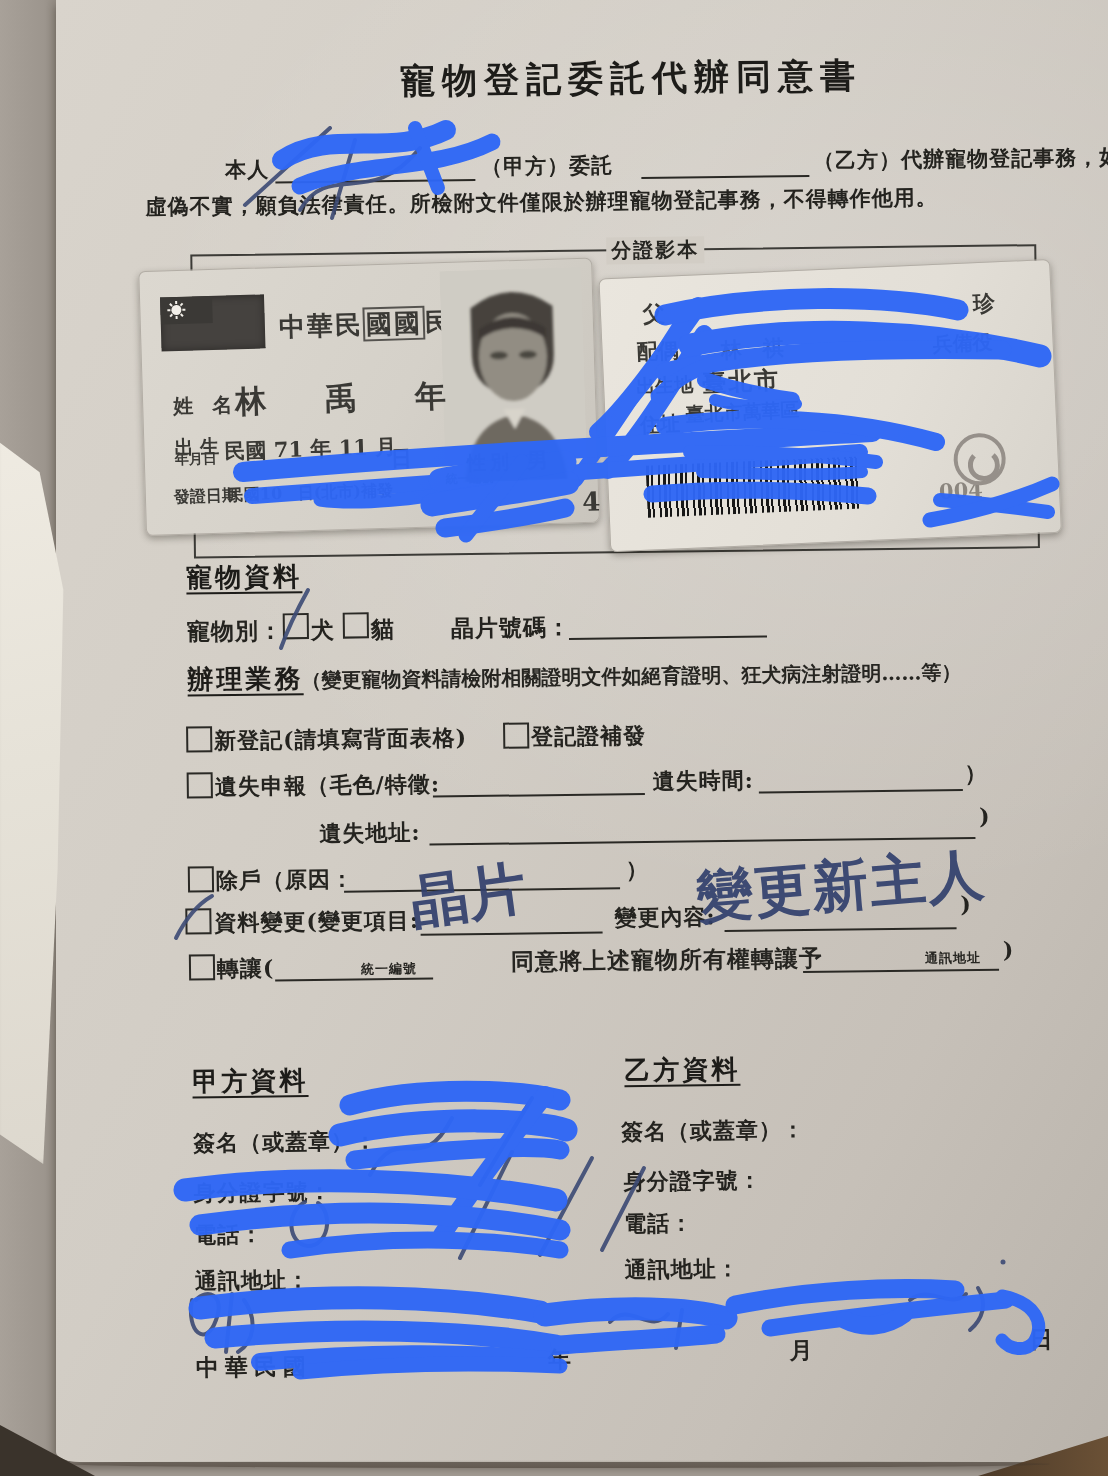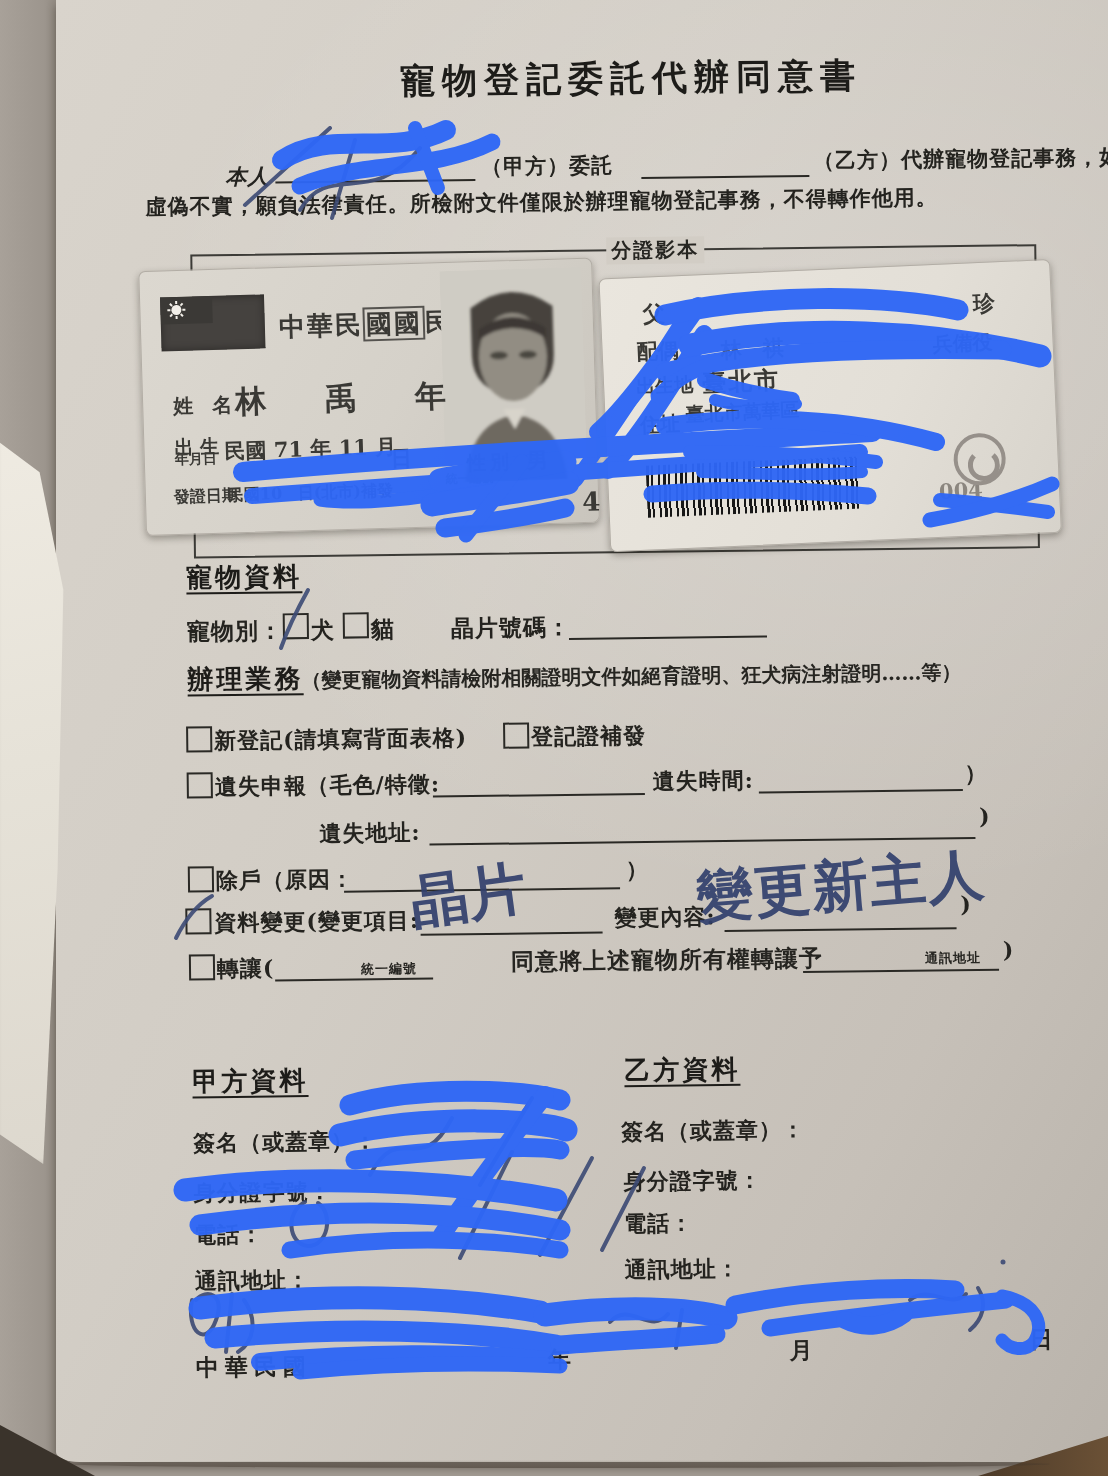--- a/index.html
+++ b/index.html
@@ -68,21 +68,21 @@
   <div class="paper"></div>
   <div class="white-sheet"></div>
   <div class="desk-corner-left"></div>
   <div class="desk-corner-right"></div>
   <div class="bottom-shadow"></div>
 
   <div class="content">
 
     <div class="t form-title" style="left:408px;top:56px;">寵物登記委託代辦同意書</div>
 
-    <div class="t body-text" style="left:232px;top:159px;font-style:italic;">本人</div>
+    <div class="t body-text" style="left:232px;top:152px;">本人</div>
     <div class="blank" style="left:282px;top:150px;width:200px;height:28px;"></div>
     <div class="t body-text" style="left:488px;top:152px;">（甲方）委託</div>
     <div class="blank" style="left:648px;top:150px;width:168px;height:28px;"></div>
     <div class="t body-text" style="left:820px;top:150px;">（乙方）代辦寵物登記事務，如有</div>
     <div class="t body-text" style="left:152px;top:188px;">虛偽不實，願負法律責任。所檢附文件僅限於辦理寵物登記事務，不得轉作他用。</div>
 
     <div class="id-box"></div>
     <div class="t id-box-label">分證影本</div>
 
     <div class="card card-front">

